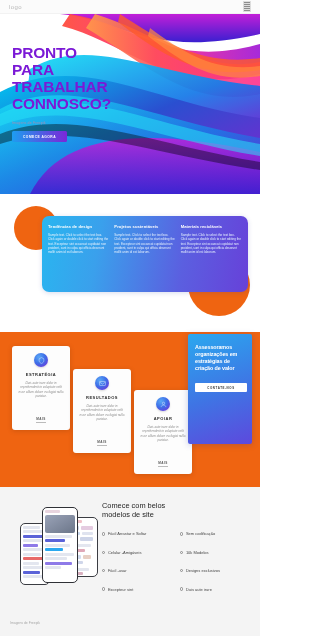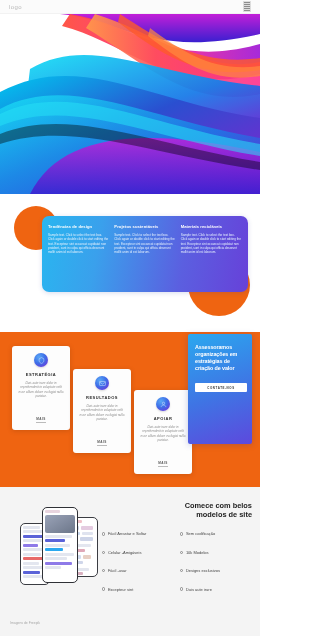--- a/index.html
+++ b/index.html
@@ -94,21 +94,21 @@
   .phone { position:absolute; border-radius:5px; background:#fff; border:1.3px solid #2f3136; overflow:hidden; }
   .p-main { left:40px; top:12px; width:36px; height:76px; z-index:3; }
   .p-left { left:18px; top:28px; width:30px; height:62px; z-index:2; border-color:#3a3c42; }
   .p-right { left:66px; top:22px; width:30px; height:60px; z-index:1; border-color:#3a3c42; }
   .ph-row { height:3px; margin:1.5px 2px; border-radius:1px; background:#e3e6ef; }
   .ph-img { height:18px; margin:2px; border-radius:2px; background:linear-gradient(150deg,#9aa3b8,#6c7689); }
   .ph-chip { display:inline-block; height:3.5px; border-radius:1px; margin:1px; }
   .phones-caption { position:absolute; left:8px; top:126px; font-size:3.4px; color:#a8a8a8; }
 
   .tpl-right { position:absolute; left:102px; top:14px; width:150px; }
-  .tpl-title { font-size:7.4px; line-height:9.2px; font-weight:bold; color:#1d1d1d; white-space:pre-line;text-align:right; }
+  .tpl-title { font-size:7.4px; line-height:9.2px; font-weight:normal; color:#1d1d1d; white-space:pre-line; }
   .tpl-grid { margin-top:12px; display:grid; grid-template-columns:1fr 1fr; row-gap:13px; column-gap:6px; }
   .tpl-item { display:flex; gap:2.5px; align-items:flex-start; font-size:4px; color:#444; line-height:5.4px; }
   .radio { width:3.4px; height:3.4px; border:0.6px solid #8b8b8b; border-radius:50%; flex:none; margin-top:.8px; }
 </style>
 </head>
 <body>
 
 <div class="page">
 
   <div class="header">
@@ -157,20 +157,28 @@
         <path d="M95,0 C160,20 200,60 260,48 L260,80 C190,96 140,46 86,14 Z" fill="url(#g4)" opacity=".9"></path>
         <path d="M30,55 C90,20 150,60 260,72 L260,120 C160,110 100,70 26,88 Z" fill="url(#g3)" opacity=".95"></path>
         <path d="M0,78 C80,36 150,88 260,104 L260,180 L0,180 Z" fill="url(#g1)"></path>
         <path d="M0,95 C70,58 150,106 260,124 L260,180 L0,180 Z" fill="url(#g3)" opacity=".8"></path>
         <path d="M30,180 C60,120 140,112 260,138 L260,180 Z" fill="url(#g5)" opacity=".85"></path>
         <path d="M120,0 C165,30 205,52 260,44 L260,56 C200,66 160,40 118,8 Z" fill="#ff5a2a" opacity=".8"></path>
         <path d="M150,14 C185,40 215,58 260,52 L260,62 C212,70 182,48 148,22 Z" fill="#ff8a3d" opacity=".7"></path>
         <path d="M0,100 C70,66 150,112 260,130 L260,142 C150,124 72,82 0,112 Z" fill="#27e0f5" opacity=".55"></path>
         <path d="M0,120 C70,92 150,130 260,148 L260,156 C150,140 72,106 0,130 Z" fill="#6 af" opacity=".4"></path>
       </svg>
+    </div>
+    <div class="hero-content">
+      <div class="hero-title">PRONTO
+PARA
+TRABALHAR
+CONNOSCO?</div>
+      <div class="hero-caption">Imagens de Freepik</div>
+      <button class="hero-btn">COMECE AGORA</button>
     </div>
   </div>
 
   <div class="features">
     <div class="blob-orange-1"></div>
     <div class="blob-orange-2"></div>
     <div class="feat-card">
       <div class="fcol">
         <h3>Tendências de design</h3>
         <p>Sample text. Click to select the text box. Click again or double click to start editing the text. Excepteur sint occaecat cupidatat non proident, sunt in culpa qui officia deserunt mollit anim id est laborum.</p>

